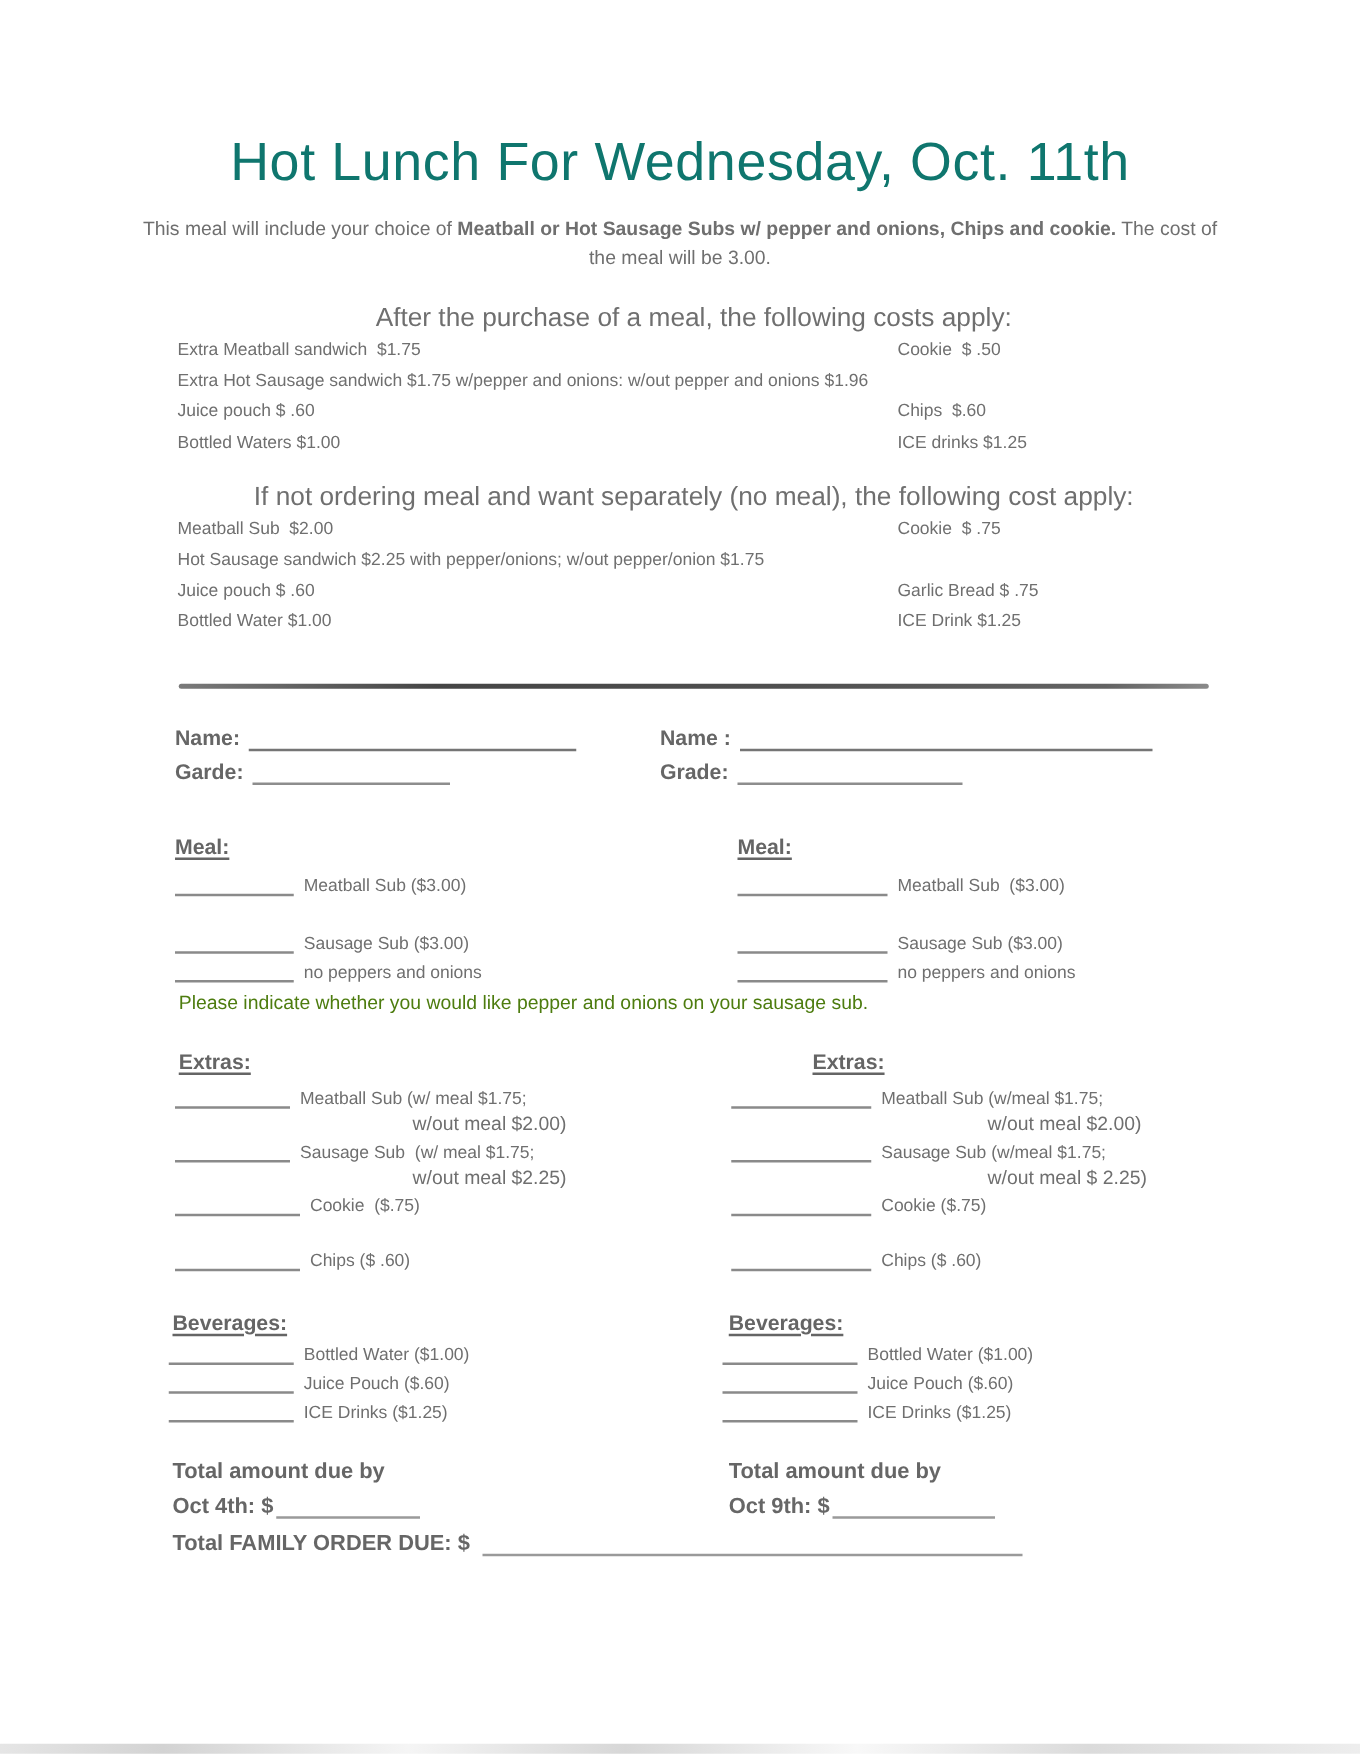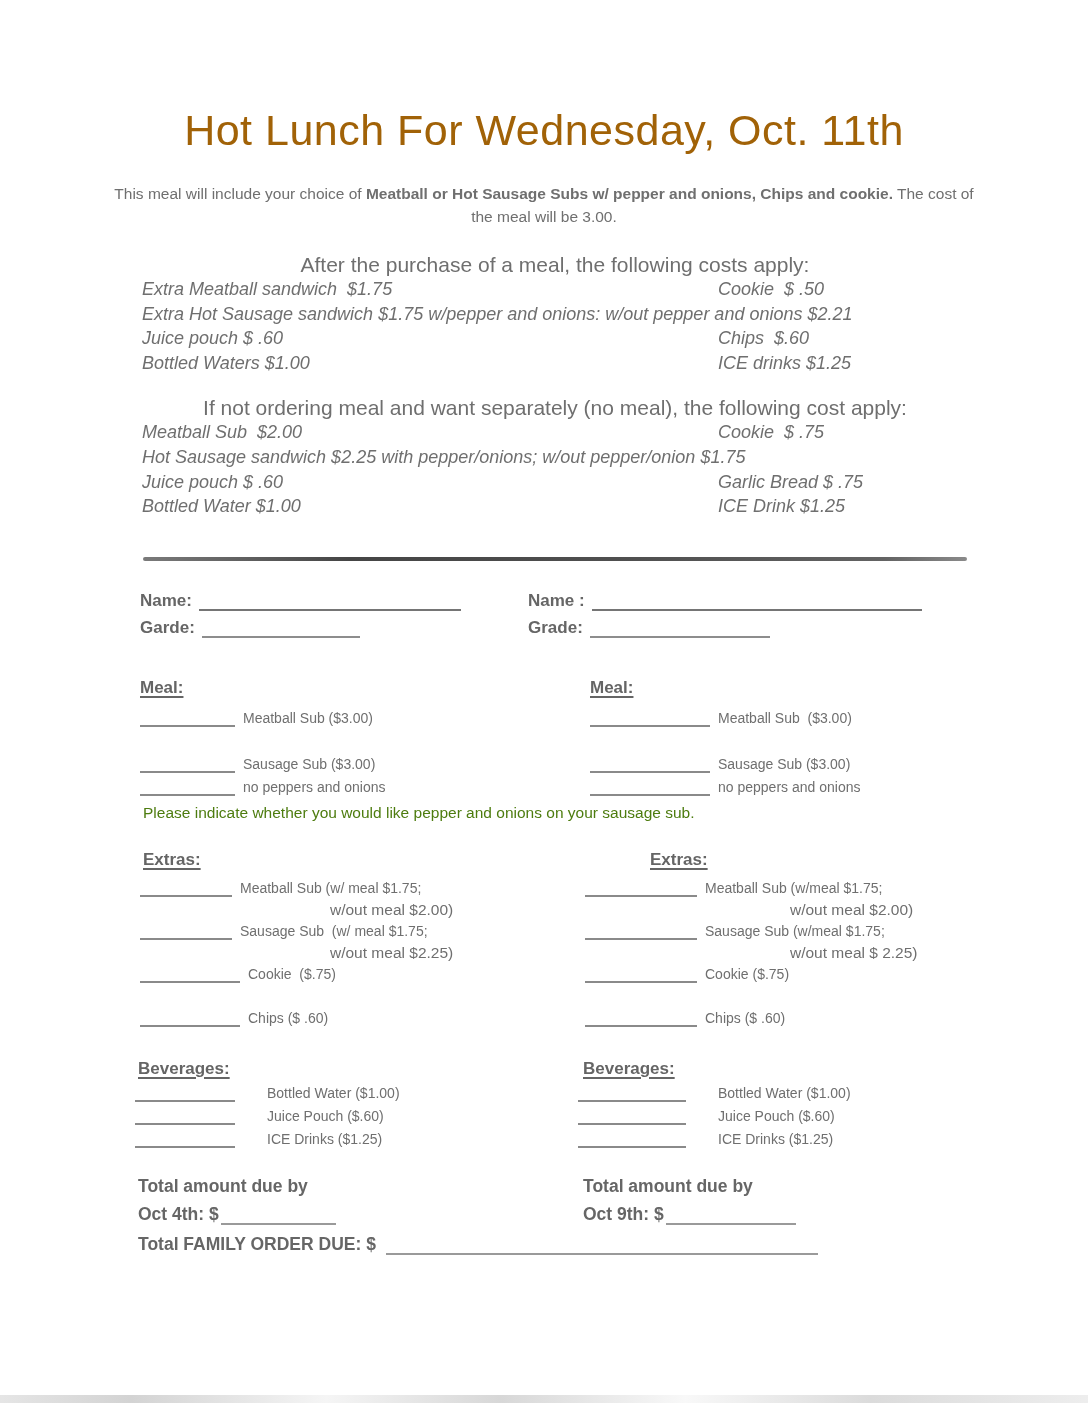--- a/index.html
+++ b/index.html
@@ -7,32 +7,32 @@
     width:1088px;height:1408px;background:#ffffff;
     font-family:"Liberation Sans", sans-serif;
     color:#6f6f6f;position:relative;overflow:hidden;
   }
   .page{position:relative;width:1088px;height:1408px;}
   .b{font-weight:700;}
   .pre{white-space:pre-wrap;}
 
   .title{
     margin:0;padding-top:106px;text-align:center;
-    font-size:43px;font-weight:400;color:#a16207;letter-spacing:.5px;
+    font-size:43px;font-weight:400;color:#0f766e;letter-spacing:.5px;
   }
   .intro{
-    width:880px;margin:27px auto 0;text-align:center;
+    width:880px;margin:17px auto 0;text-align:center;
     font-size:15.5px;line-height:23px;color:#6f6f6f;
   }
 
   .prices{padding:0 120px 0 142px;}
   .sec-a{margin-top:26px;}
   .sec-b{margin-top:22px;}
   .sec-heading{text-align:center;font-size:21px;line-height:22px;margin-bottom:1px;}
-  .price-grid{display:grid;grid-template-columns:576px 1fr;font-size:18px;line-height:24.6px;font-style:italic;}
+  .price-grid{display:grid;grid-template-columns:576px 1fr;font-size:14px;line-height:24.6px;}
   .span2{grid-column:1 / -1;}
 
   .divider{
     margin:38px 0 0 143px;width:824px;height:4px;border-radius:2px;
     background:linear-gradient(90deg,#7a7a7a,#454545 25%,#505050 60%,#636363 90%,#8a8a8a);
   }
 
   .fwrap{padding:0 120px 0 140px;}
   .fgrid{display:grid;grid-template-columns:388px 1fr;}
 
@@ -67,21 +67,21 @@
   .ex-r-ind{margin-left:57px;}
   .ei1{margin-top:9px;}
   .eic{margin-top:4px;}
   .ei2{margin-top:3px;}
   .ei-chips{margin-top:26px;}
 
   .bev-h-l{margin-top:32px;margin-left:-2px;}
   .bev-h-r{margin-top:32px;margin-left:55px;}
   .bv-r-ind{margin-left:50px;}
   .bv-l-ind{margin-left:-5px;}
-  .bi{margin-top:5px;gap:24px;}
+  .bi{margin-top:5px;}
 
   .total-lbl{margin-top:28px;font-weight:700;font-size:17.5px;color:#666666;}
   .tot-l{margin-left:-2px;}
   .tot-r{margin-left:55px;}
   .due-row{margin-top:7px;display:flex;align-items:flex-end;gap:2px;}
   .due-row .wline{border-bottom-color:#9a9a9a;}
 
   .family-row{
     margin:9px 0 0 138px;display:flex;align-items:flex-end;gap:10px;
     font-weight:700;font-size:17.5px;color:#666666;
@@ -103,21 +103,21 @@
 
   <h1 class="title">Hot Lunch For Wednesday, Oct. 11th</h1>
 
   <p class="intro"><span class="pre">This meal will include your choice of </span><span class="b pre">Meatball or Hot Sausage Subs w/ pepper and onions, Chips and cookie.</span><span class="pre"> The cost of the meal will be 3.00.</span></p>
 
   <section class="prices sec-a">
     <div class="sec-heading">After the purchase of a meal, the following costs apply:</div>
     <div class="price-grid">
       <div class="pre">Extra Meatball sandwich  $1.75</div>
       <div class="pre">Cookie  $ .50</div>
-      <div class="span2 pre">Extra Hot Sausage sandwich $1.75 w/pepper and onions: w/out pepper and onions $2.21</div>
+      <div class="span2 pre">Extra Hot Sausage sandwich $1.75 w/pepper and onions: w/out pepper and onions $1.96</div>
       <div class="pre">Juice pouch $ .60</div>
       <div class="pre">Chips  $.60</div>
       <div class="pre">Bottled Waters $1.00</div>
       <div class="pre">ICE drinks $1.25</div>
     </div>
   </section>
 
   <section class="prices sec-b">
     <div class="sec-heading">If not ordering meal and want separately (no meal), the following cost apply:</div>
     <div class="price-grid">

